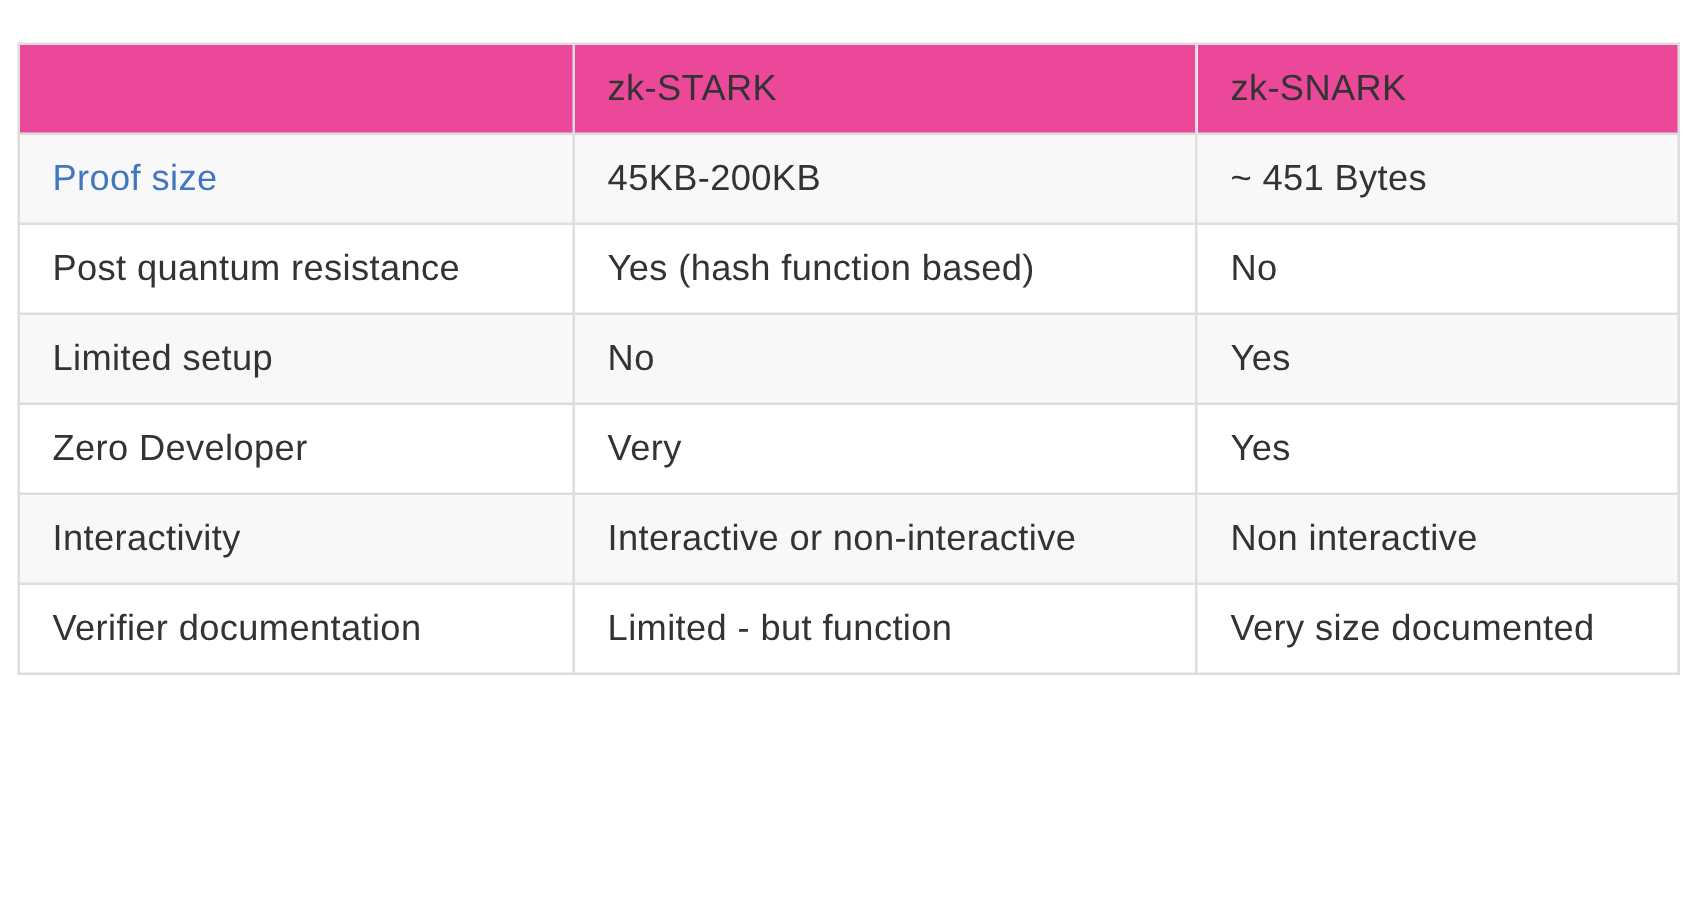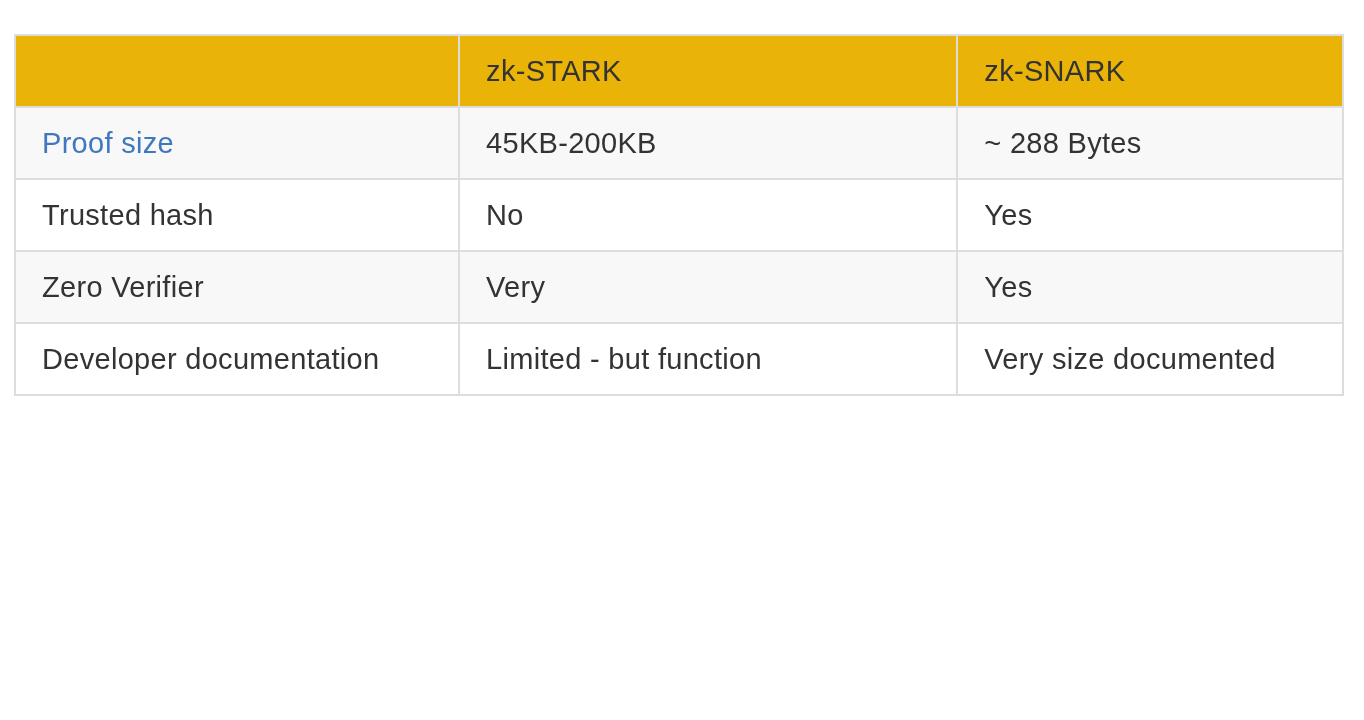--- a/index.html
+++ b/index.html
@@ -30,21 +30,21 @@
       font-weight: normal;
       text-align: left;
       vertical-align: middle;
       white-space: nowrap;
       overflow: hidden;
       letter-spacing: 0.3px;
     }
     .col-label { width: 418px; }
     .col-stark { width: 469px; }
     .col-snark { width: 363px; }
-    .comparison-table thead tr { background: #eab308; }
+    .comparison-table thead tr { background: #ec4899; }
     .comparison-table tbody tr:nth-child(odd) { background: #f8f8f8; }
     .comparison-table tbody tr:nth-child(even) { background: #ffffff; }
     .link-text {
       color: #4078c0;
       text-decoration: none;
       cursor: pointer;
     }
   </style>
 </head>
 <body>
@@ -61,31 +61,41 @@
       <th>zk-STARK</th>
       <th>zk-SNARK</th>
     </tr>
   </thead>
   <tbody>
     <tr>
       <td>
         <a class="link-text">Proof size</a>
       </td>
       <td>45KB-200KB</td>
-      <td>~ 288 Bytes</td>
+      <td>~ 451 Bytes</td>
     </tr>
     <tr>
-      <td>Trusted hash</td>
+      <td>Post quantum resistance</td>
+      <td>Yes (hash function based)</td>
+      <td>No</td>
+    </tr>
+    <tr>
+      <td>Limited setup</td>
       <td>No</td>
       <td>Yes</td>
     </tr>
     <tr>
-      <td>Zero Verifier</td>
+      <td>Zero Developer</td>
       <td>Very</td>
       <td>Yes</td>
     </tr>
     <tr>
-      <td>Developer documentation</td>
+      <td>Interactivity</td>
+      <td>Interactive or non-interactive</td>
+      <td>Non interactive</td>
+    </tr>
+    <tr>
+      <td>Verifier documentation</td>
       <td>Limited - but function</td>
       <td>Very size documented</td>
     </tr>
   </tbody>
 </table>
 
 </body></html>

